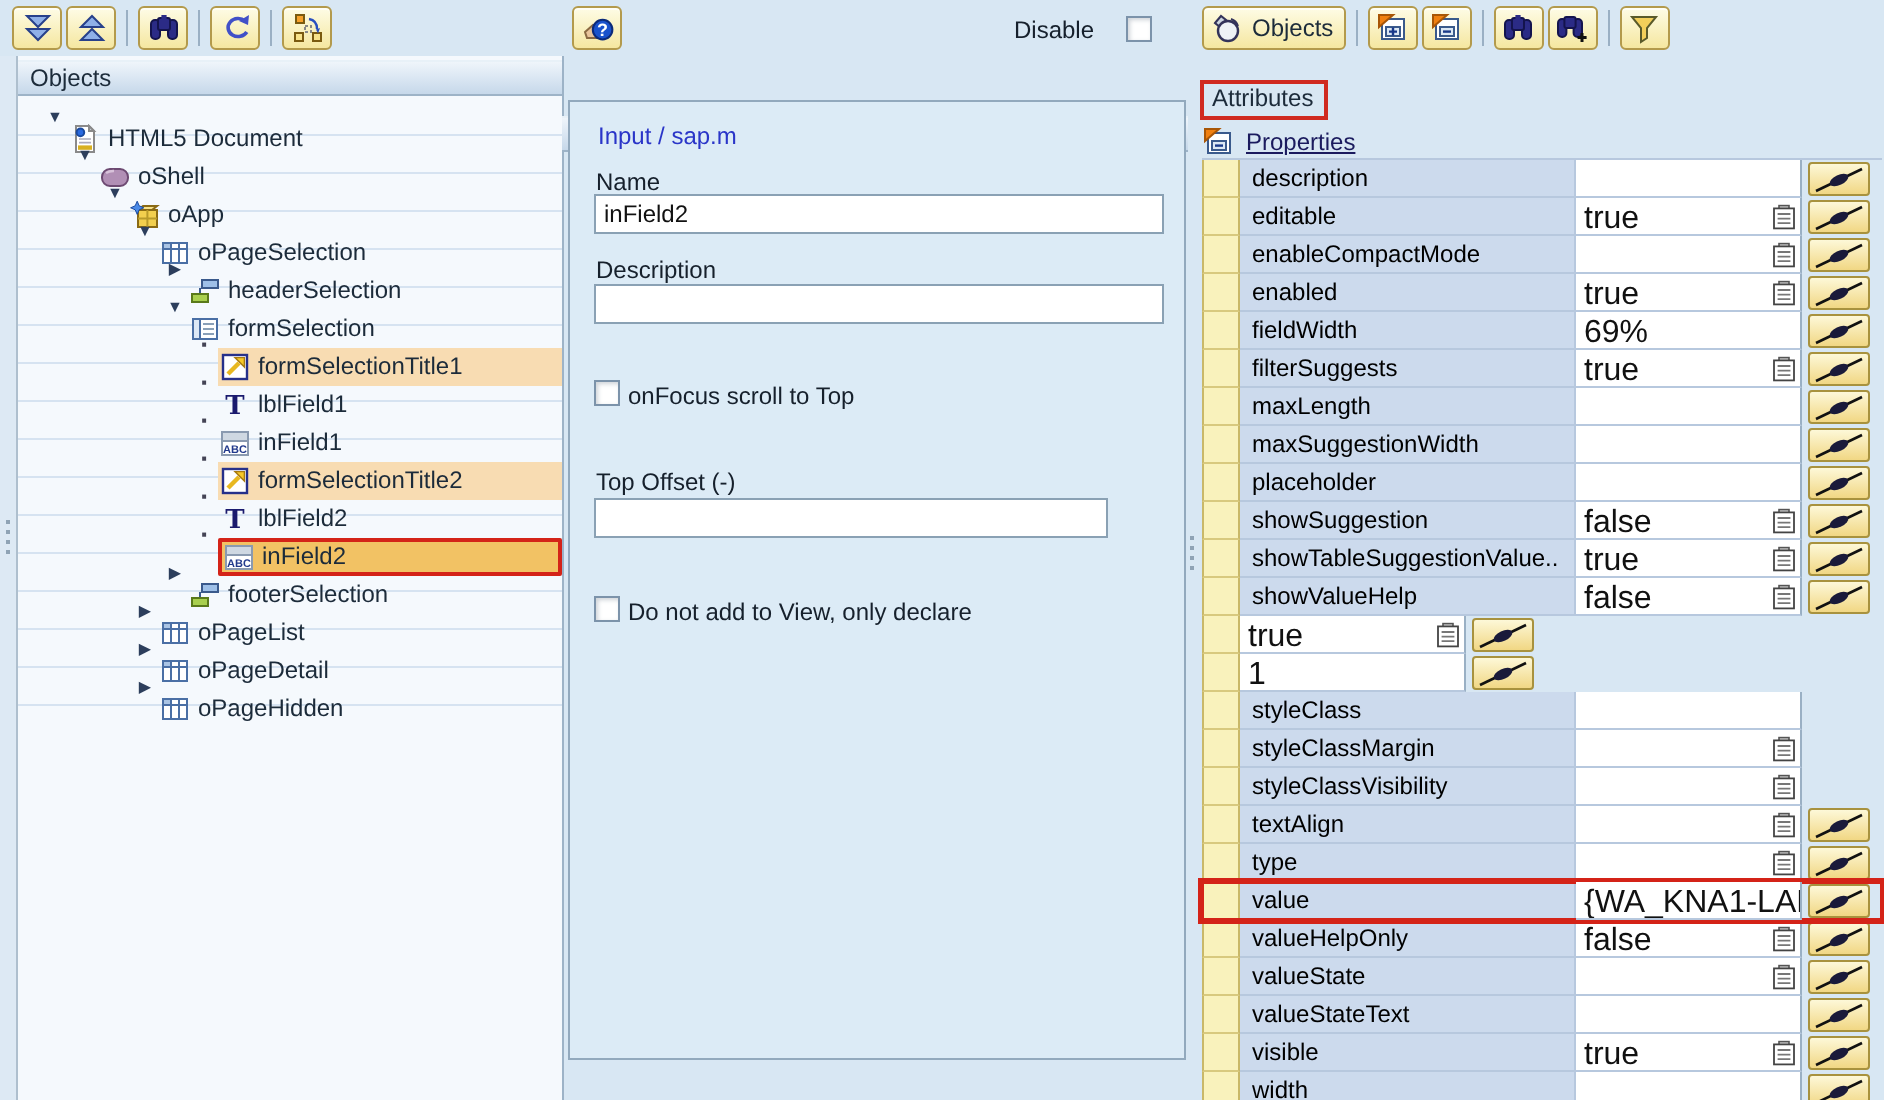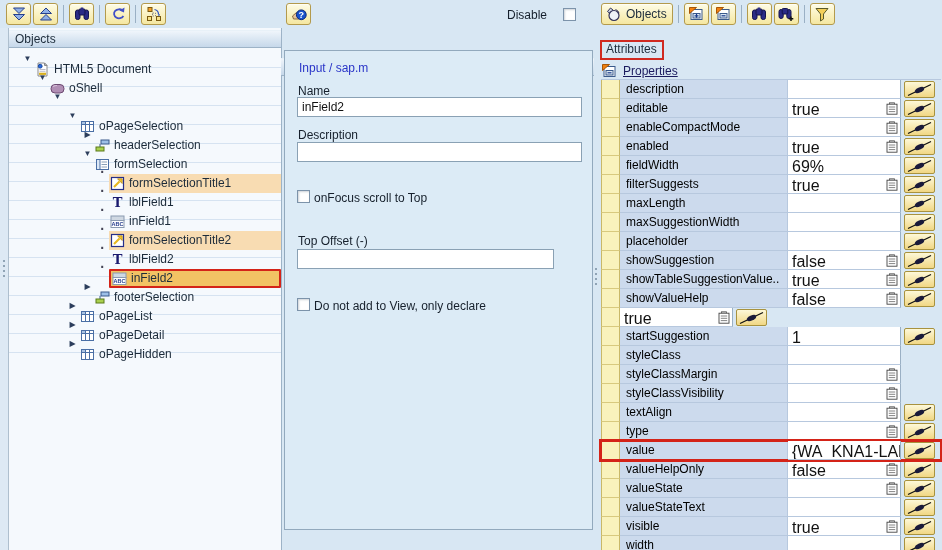--- a/index.html
+++ b/index.html
@@ -243,20 +243,31 @@
               <svg viewBox="0 0 15 15">
                 <rect x="1" y="3.5" width="13" height="8.5" rx="4" fill="#b18fb5" stroke="#6d4a72"></rect>
                 <path d="M3 5.5a5 3 0 0 1 4-1" fill="none" stroke="#d8c2da" stroke-width="1.2"></path>
               </svg>
             </span>
             <span class="tlabel">oShell</span>
           </span>
         </div>
         <div class="trow" style="padding-left: 42px;">
           <span class="twisty">▼</span>
+          <span class="tcontent">
+            <span class="tic">
+              <svg viewBox="0 0 15 15">
+                <path d="M4 5l2.5-2h7L11 5z" fill="#f7e28a" stroke="#8a6a14"></path>
+                <rect x="4" y="5" width="9.5" height="8.5" fill="#f2cf4e" stroke="#8a6a14"></rect>
+                <path d="M8.7 5v8.5M4 9.2h9.5" stroke="#b89a2a"></path>
+                <path d="M3.6 0.6l1 2.3 2.3 1-2.3 1-1 2.3-1-2.3L.3 3.9l2.3-1z" fill="#4a8ae8" stroke="#1a4a9f" stroke-width="0.5"></path>
+              </svg>
+            </span>
+            <span class="tlabel">oApp</span>
+          </span>
         </div>
         <div class="trow" style="padding-left: 57px;">
           <span class="twisty">▼</span>
           <span class="tcontent">
             <span class="tic">
               <svg viewBox="0 0 15 15">
                 <rect x="1.5" y="2.5" width="12" height="10" fill="#fff" stroke="#4a6fa5"></rect>
                 <rect x="1.5" y="2.5" width="4" height="3" fill="#aac4e4" stroke="#4a6fa5"></rect>
                 <path d="M1.5 5.5h12M5.5 2.5v10M9.5 2.5v10" stroke="#4a6fa5"></path>
               </svg>
@@ -696,21 +707,20 @@
                 <svg viewBox="0 0 27 14">
                   <line x1="2" y1="12.5" x2="25" y2="1.5" stroke="#111" stroke-width="1.3"></line>
                   <ellipse cx="13.5" cy="7" rx="5" ry="2.5" fill="#1a1a3a" transform="rotate(-25 13.5 7)"></ellipse>
                 </svg>
               </span>
             </button>
           </div>
         </div>
         <div class="prow">
           <div class="cg"></div>
-          <div class="cn">startSuggestion</div>
           <div class="cv"><span>1</span></div>
           <div class="cb">
             <button class="bindbtn">
               <span>
                 <svg viewBox="0 0 27 14">
                   <line x1="2" y1="12.5" x2="25" y2="1.5" stroke="#111" stroke-width="1.3"></line>
                   <ellipse cx="13.5" cy="7" rx="5" ry="2.5" fill="#1a1a3a" transform="rotate(-25 13.5 7)"></ellipse>
                 </svg>
               </span>
             </button>

